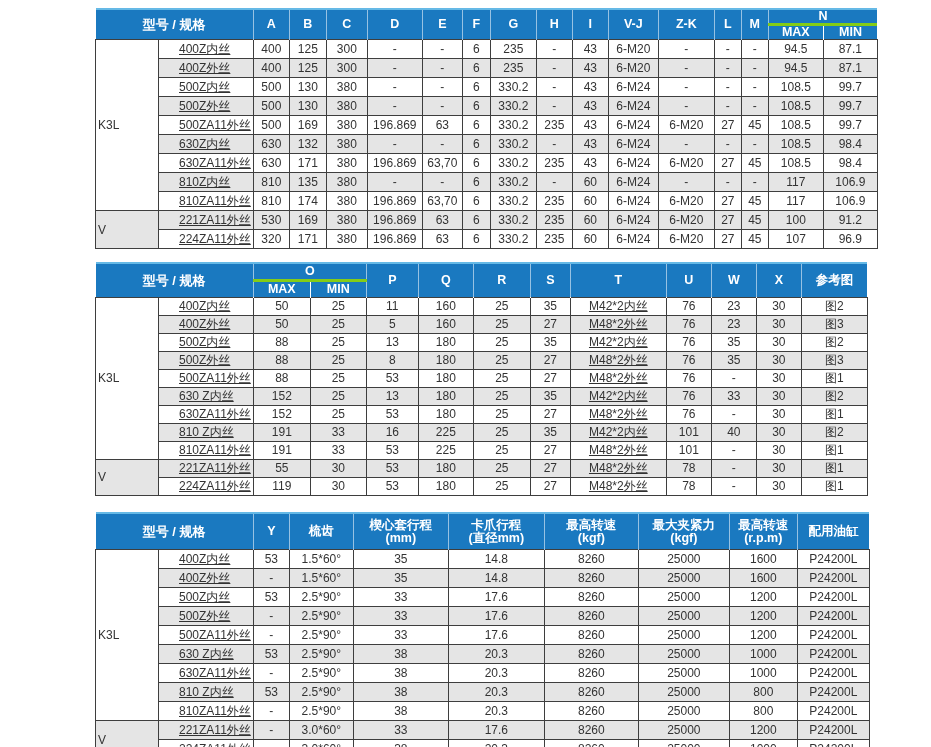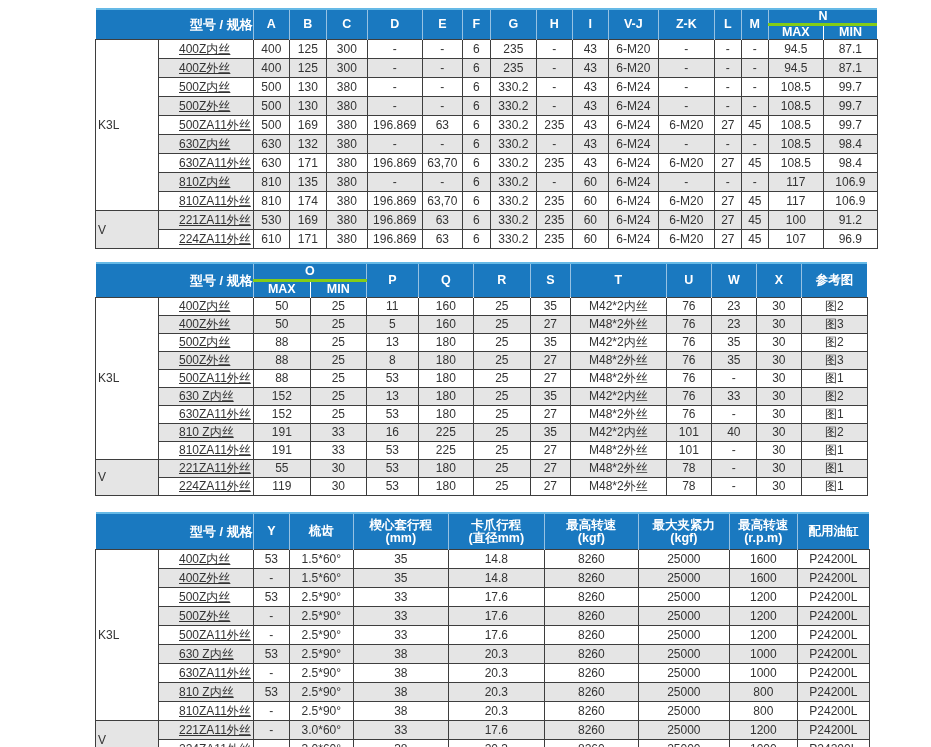--- a/index.html
+++ b/index.html
@@ -19,21 +19,21 @@
   table.tbl-2{margin-top:13px;}
   table.tbl-3{margin-top:16px;}
 
   
   thead th{
     background:var(--hbg);color:#fff;font-weight:bold;font-size:12.5px;
     padding:0;text-align:center;vertical-align:middle;line-height:1.05;
   }
   tr.h-first th{border-top:2px solid var(--accent);}
   th.col-h{border-left:1px solid rgba(255,255,255,.55);}
-  th.model-h{text-align:right;font-size:13px;}
+  th.model-h{text-align:center;font-size:13px;}
   th.sub-th{border-top:3px solid #84cc16;border-left:1px solid rgba(255,255,255,.55);}
   th.sub-th.second{border-left:1px solid #ffffff;}
   .h-line{line-height:13px;}
   .tbl-1 thead tr{height:11px;}
   .tbl-1 thead tr.h-sub{height:12px;}
   .tbl-2 thead tr{height:17px;}
   .tbl-3 thead tr{height:37px;}
 
   
   tbody td{
@@ -42,21 +42,21 @@
     text-align:center;vertical-align:middle;
     padding:0 2px;background:#ffffff;white-space:nowrap;overflow:hidden;
   }
   .tbl-1 tbody td{height:18px;}
   .tbl-2 tbody td{height:17px;}
   .tbl-3 tbody td{height:18px;}
   tr.alt td{background:var(--stripe);}
   td.group-cell{background:#ffffff;text-align:left;}
   td.spec-cell{text-align:left;padding-left:20px;}
   .spec-link{text-decoration:underline;}
-  td.u{margin-top:29px;}
+  td.u{text-decoration:underline;margin-top:29px;}
 </style>
 </head>
 <body>
 
 <div class="page">
   <div id="tables-root">
       <table class="spec tbl-1">
         <colgroup>
           <col style="width: 63px;">
           <col style="width: 87px;">
@@ -277,21 +277,21 @@
             <td class="val">60</td>
             <td class="val">6-M24</td>
             <td class="val">6-M20</td>
             <td class="val">27</td>
             <td class="val">45</td>
             <td class="val">100</td>
             <td class="val">91.2</td>
           </tr>
           <tr>
             <td class="spec-cell"><span class="spec-link">224ZA11外丝</span></td>
-            <td class="val">610</td>
+            <td class="val">320</td>
             <td class="val">171</td>
             <td class="val">380</td>
             <td class="val">196.869</td>
             <td class="val">63</td>
             <td class="val">6</td>
             <td class="val">330.2</td>
             <td class="val">235</td>
             <td class="val">60</td>
             <td class="val">6-M24</td>
             <td class="val">6-M20</td>

